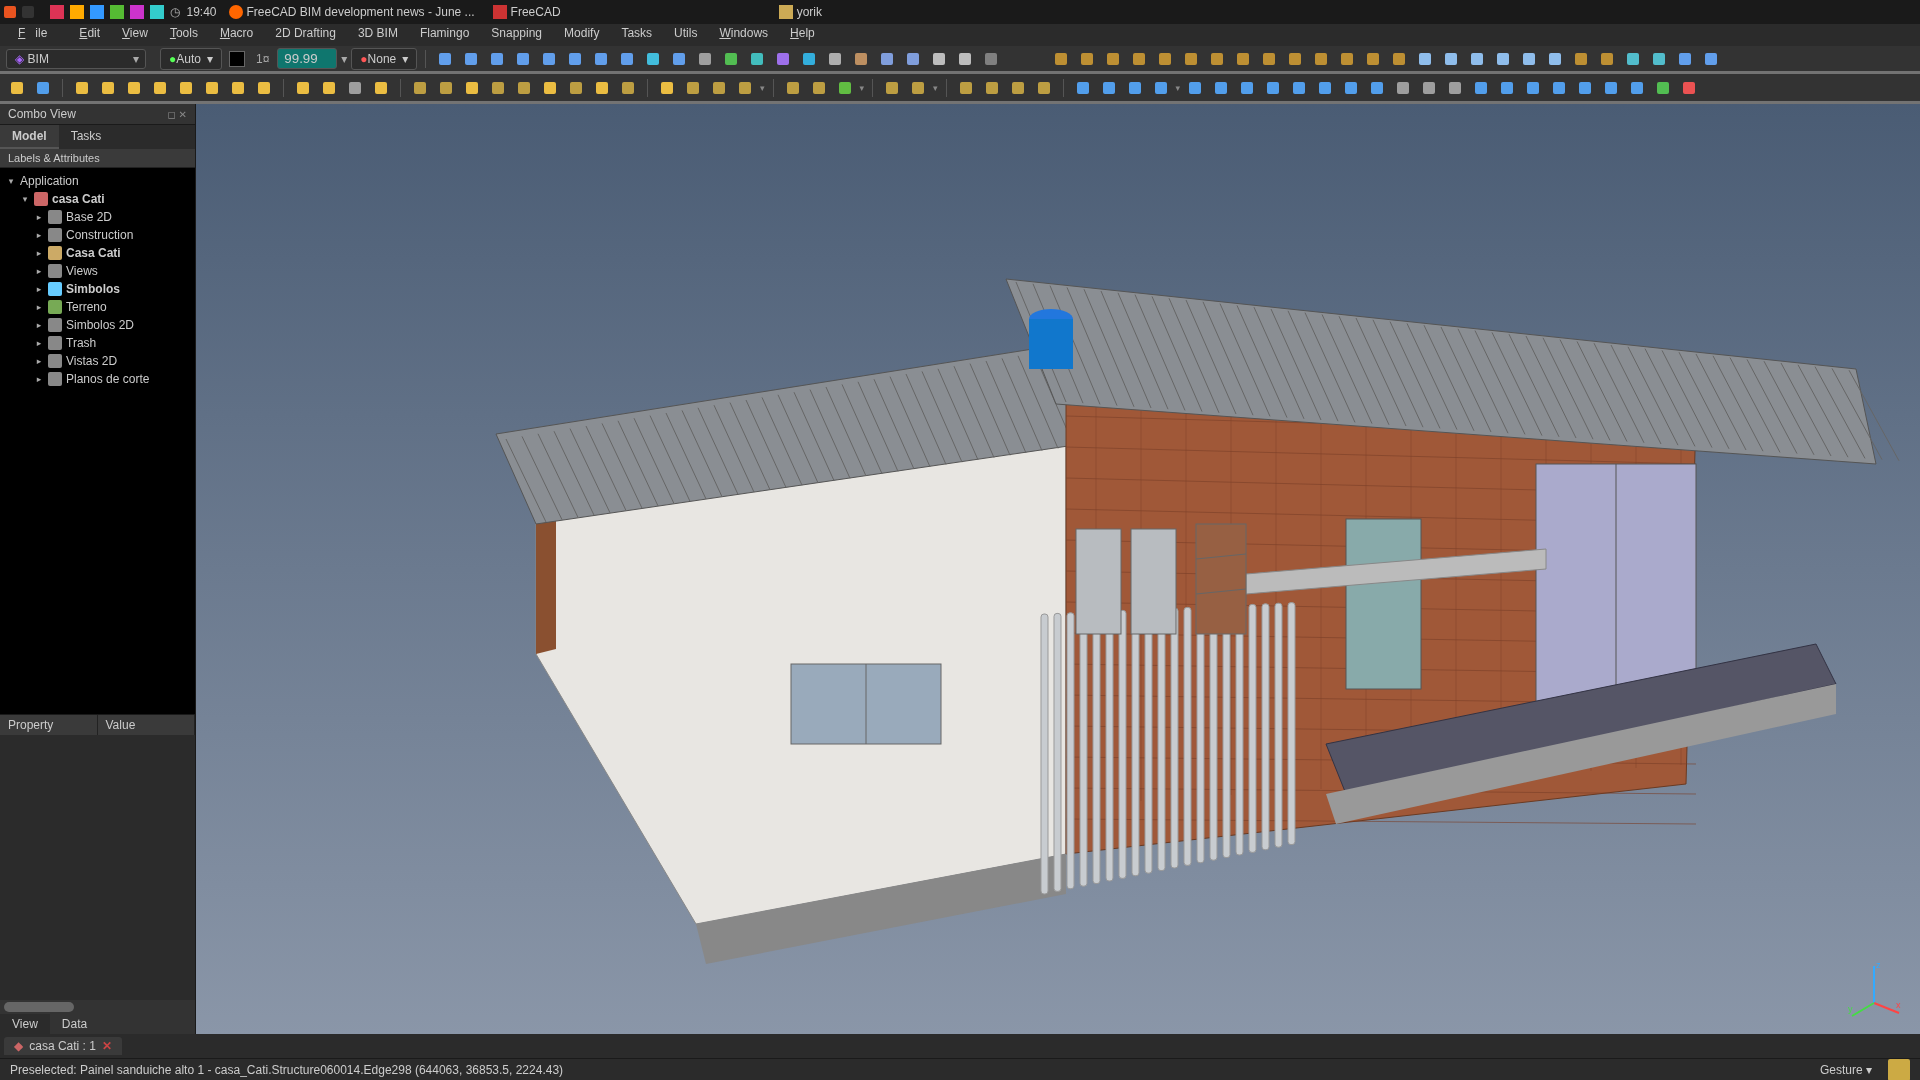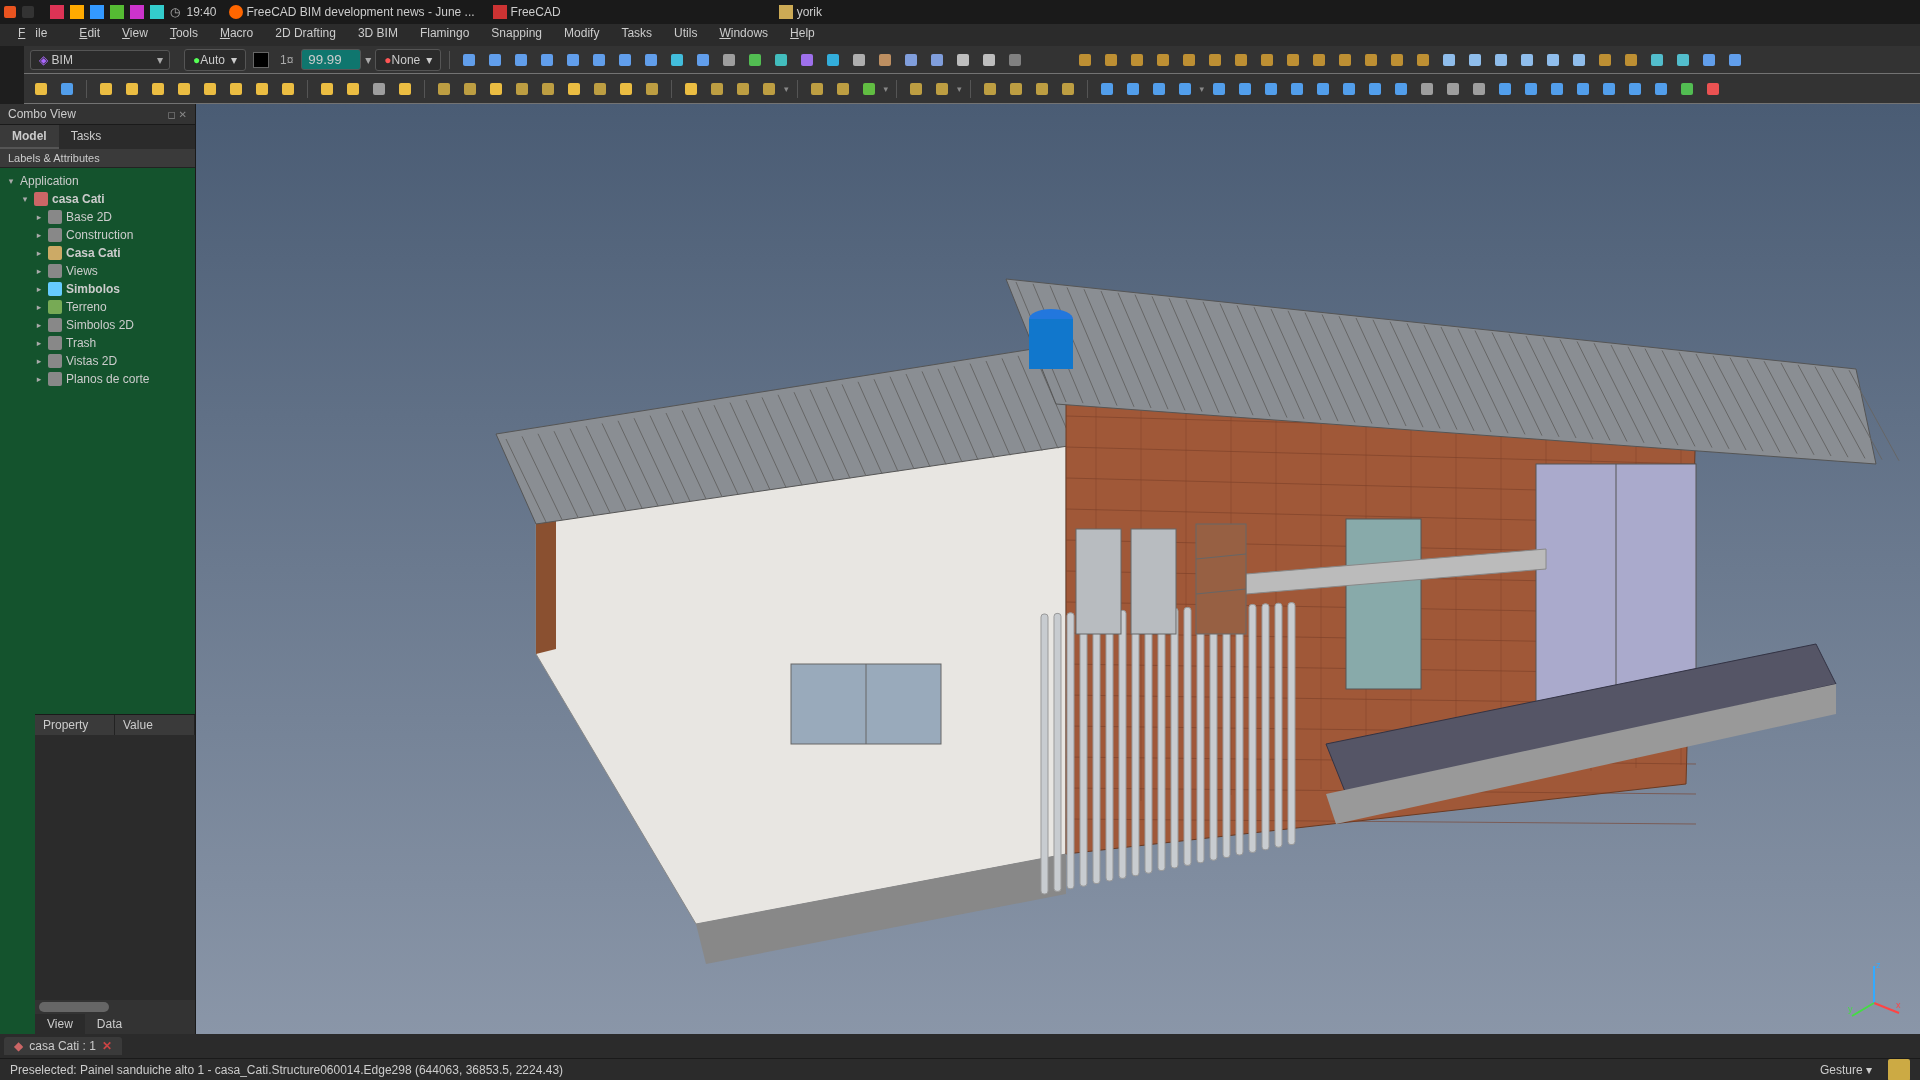--- a/index.html
+++ b/index.html
@@ -4,41 +4,41 @@
 <style>
 * { margin:0; padding:0; box-sizing:border-box; font-family:"Segoe UI",Arial,sans-serif; }
 body { width:1920px; height:1080px; background:#1e1e1e; color:#ccc; font-size:12px; overflow:hidden; }
 .titlebar { height:24px; background:#1a1a1a; display:flex; align-items:center; padding:0 4px; gap:6px; }
 .tb-dot { width:12px; height:12px; border-radius:2px; }
 .tb-item { display:flex; align-items:center; gap:4px; padding:2px 6px; }
 .tb-icon { width:14px; height:14px; display:inline-block; }
 .menubar { height:22px; background:#2b2b2b; display:flex; padding:0 8px; gap:2px; }
 .menubar span { padding:2px 10px; cursor:pointer; }
 .menubar u { text-decoration:underline; }
-.toolbar { height:28px; background:#333; border-bottom:1px solid #737373; display:flex; align-items:center; padding:0 6px; gap:4px;margin-left:24px; }
+.toolbar { height:28px; background:#333; border-bottom:3px solid #737373; display:flex; align-items:center; padding:0 6px; gap:4px; }
 .toolbar.row2 { height:30px; }
 .tb-btn { width:22px; height:22px; display:flex; align-items:center; justify-content:center; cursor:pointer; border-radius:2px; }
 .tb-sep { width:6px; }
 .tb-sep2 { width:1px; height:18px; background:#555; margin:0 4px; }
 .combo { background:#2b2b2b; border:1px solid #555; padding:2px 22px 2px 8px; border-radius:3px; position:relative; min-width:80px; }
 .combo::after { content:"▾"; position:absolute; right:6px; top:2px; color:#aaa; }
 .input-num { background:#0f766e; border:1px solid #555; padding:2px 6px; border-radius:3px; width:60px; color:#ccc; }
 .main { display:flex; height:calc(1080px - 24px - 22px - 28px - 30px - 24px - 22px); }
-.sidebar { width:196px; background:#14532d; border-right:1px solid #1a1a1a; display:flex; flex-direction:column; }
+.sidebar { width:196px; background:#000000; border-right:1px solid #1a1a1a; display:flex; flex-direction:column; }
 .combo-header { background:#333; padding:3px 8px; border-bottom:1px solid #1a1a1a; display:flex; justify-content:space-between; align-items:center; }
 .tabs { display:flex; background:#2b2b2b; }
 .tab { padding:4px 12px; cursor:pointer; }
 .tab.active { background:#3a3a3a; border-bottom:2px solid #555; font-weight:bold; }
 .section-hdr { background:#3a3a3a; padding:3px 8px; font-size:11px; border-bottom:1px solid #222; }
 .tree { flex:1; overflow:auto; padding:4px 0; }
 .tree-item { display:flex; align-items:center; padding:2px 4px; cursor:pointer; gap:4px; }
 .tree-arrow { width:10px; text-align:center; color:#aaa; font-size:9px; }
 .tree-icon { width:14px; height:14px; display:inline-block; }
 .tree-item.d0 { padding-left:6px; } .tree-item.d1 { padding-left:20px; } .tree-item.d2 { padding-left:34px; }
-.props { height:320px; border-top:1px solid #1a1a1a; display:flex; flex-direction:column;margin-left:35px; }
+.props { height:320px; border-top:1px solid #1a1a1a; display:flex; flex-direction:column; }
 .props-hdr { display:flex; background:#3a3a3a; }
 .props-hdr div { flex:1; padding:3px 8px; border-right:1px solid #222; }
 .props-body { flex:1; background:#2b2b2b; }
 .props-tabs { display:flex; background:#333; }
 .props-tabs span { padding:3px 12px; cursor:pointer; }
 .props-tabs span.active { background:#2b2b2b; }
 .viewport { flex:1; position:relative; background:linear-gradient(to bottom,#4a5c74 0%,#6b7a8f 50%,#8a96a8 100%); }
 .doc-tabs { height:24px; background:#2b2b2b; display:flex; align-items:center; padding:0 4px; }
 .doc-tab { display:flex; align-items:center; gap:6px; padding:2px 10px; background:#3a3a3a; border-radius:3px 3px 0 0; }
 .doc-close { color:#c44; cursor:pointer; font-weight:bold; }

